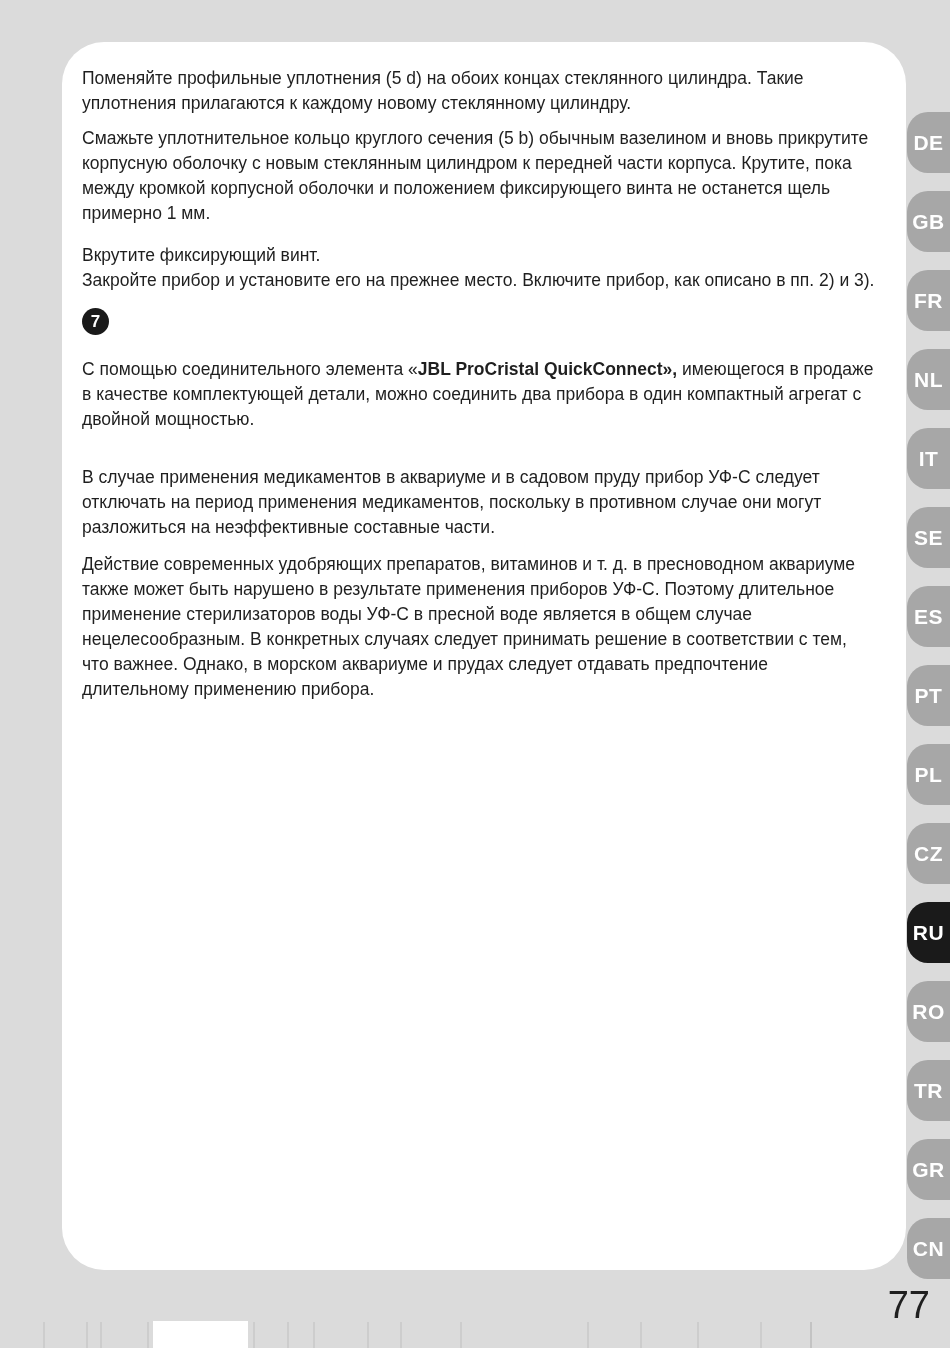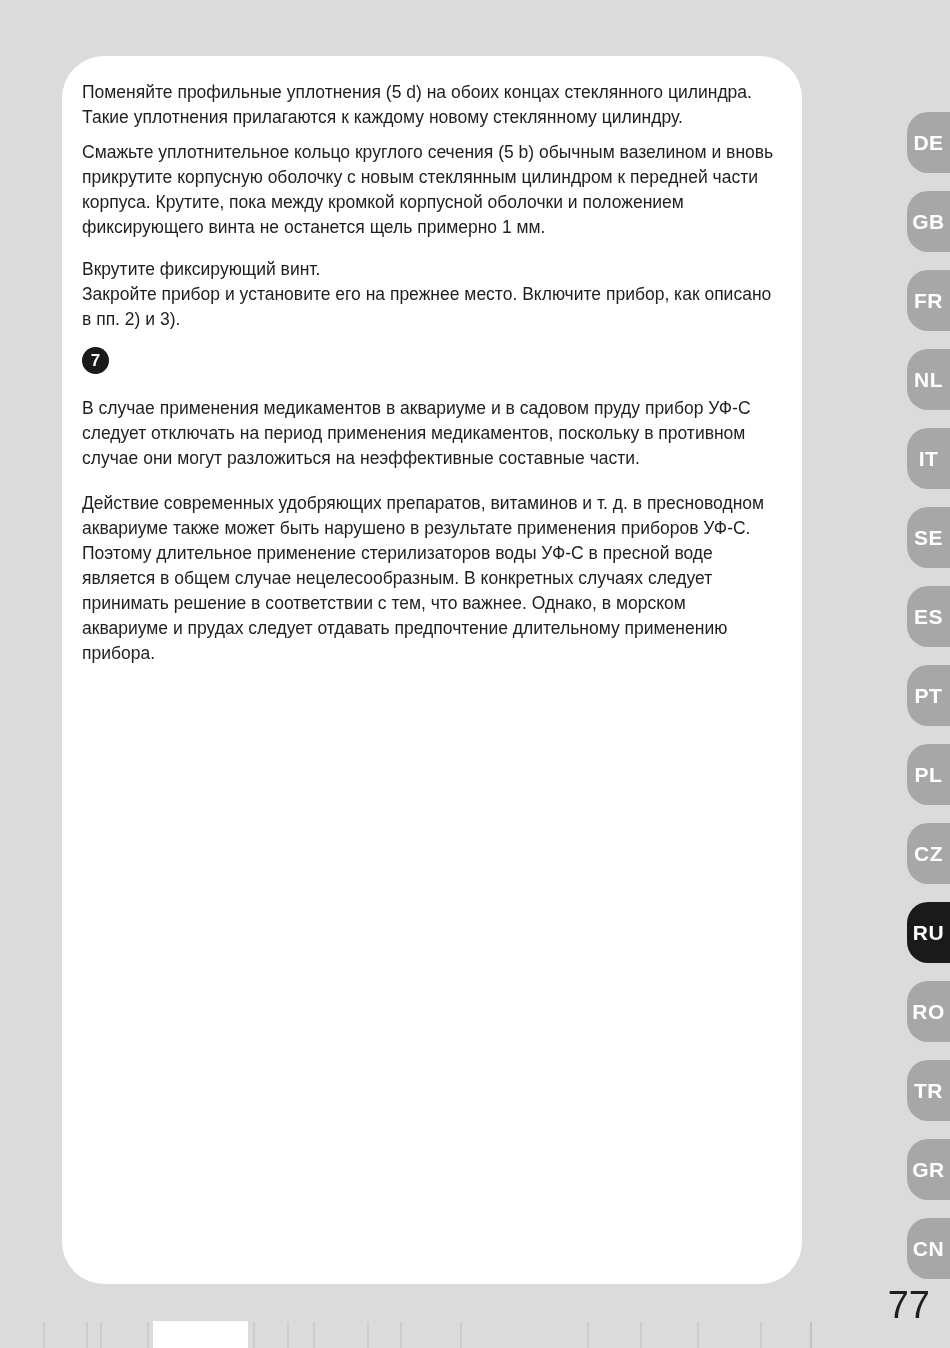--- a/index.html
+++ b/index.html
@@ -14,22 +14,22 @@
   html, body { margin: 0; padding: 0; }
   body {
     width: 950px; height: 1348px;
     position: relative;
     background: var(--page-background);
     font-family: "Liberation Sans", sans-serif;
     overflow: hidden;
   }
   .card {
     position: absolute;
-    left: 62px; top: 56px;
-    width: 740px; height: 1228px;
+    left: 62px; top: 42px;
+    width: 844px; height: 1228px;
     background: var(--card-background);
     border-radius: 42px;
   }
   .content {
     position: absolute;
     left: 20px; right: 28px; top: 24px;
     color: var(--body-text);
     font-size: 17.5px;
     line-height: 25px;
   }
@@ -45,21 +45,21 @@
     width: 27px; height: 27px; flex: 0 0 auto;
     border-radius: 50%;
     background: var(--tab-active);
     color: #fff;
     display: flex; align-items: center; justify-content: center;
     font-size: 17px; font-weight: bold;
   }
   .p-connect { margin: 0 0 33px; }
   .bold-inline { font-weight: bold; }
   .note-heading { font-size: 17.5px; font-weight: bold; margin: 0 0 15px; }
-  .note-p1 { margin-bottom: 20px; }
+  .note-p1 { margin-bottom: 12px; }
   .tabbar {
     position: absolute;
     top: 112px; right: 0; width: 43px;
     display: flex; flex-direction: column; gap: 18px;
   }
   .tab {
     height: 61px;
     border-radius: 21px 0 0 21px;
     background: var(--tab-inactive);
     color: var(--tab-text);
@@ -96,20 +96,21 @@
 
     <p class="para">Смажьте уплотнительное кольцо круглого сечения (5 b) обычным вазелином и вновь прикрутите корпусную оболочку с новым стеклянным цилиндром к передней части корпуса. Крутите, пока между кромкой корпусной оболочки и положением фиксирующего винта не останется щель примерно 1 мм.</p>
 
     <p class="para para-last">Вкрутите фиксирующий винт.
 Закройте прибор и установите его на прежнее место. Включите прибор, как описано в пп. 2) и 3).</p>
 
     <div class="section-heading">
       <span class="badge">7</span>
     </div>
 
+    <p class="para p-connect"><span>С помощью соединительного элемента «</span><span class="bold-inline">JBL ProCristal QuickConnect»,</span><span> имеющегося в продаже в качестве комплектующей детали, можно соединить два прибора в один компактный агрегат с двойной мощностью.</span></p>
 
 
     <p class="para note-p1">В случае применения медикаментов в аквариуме и в садовом пруду прибор УФ-С следует отключать на период применения медикаментов, поскольку в противном случае они могут разложиться на неэффективные составные части.</p>
 
     <p class="para">Действие современных удобряющих препаратов, витаминов и т. д. в пресноводном аквариуме также может быть нарушено в результате применения приборов УФ-С. Поэтому длительное применение стерилизаторов воды УФ-С в пресной воде является в общем случае нецелесообразным. В конкретных случаях следует принимать решение в соответствии с тем, что важнее. Однако, в морском аквариуме и прудах следует отдавать предпочтение длительному применению прибора.</p>
 
   </div>
 </div>
 
 <div class="tabbar">

